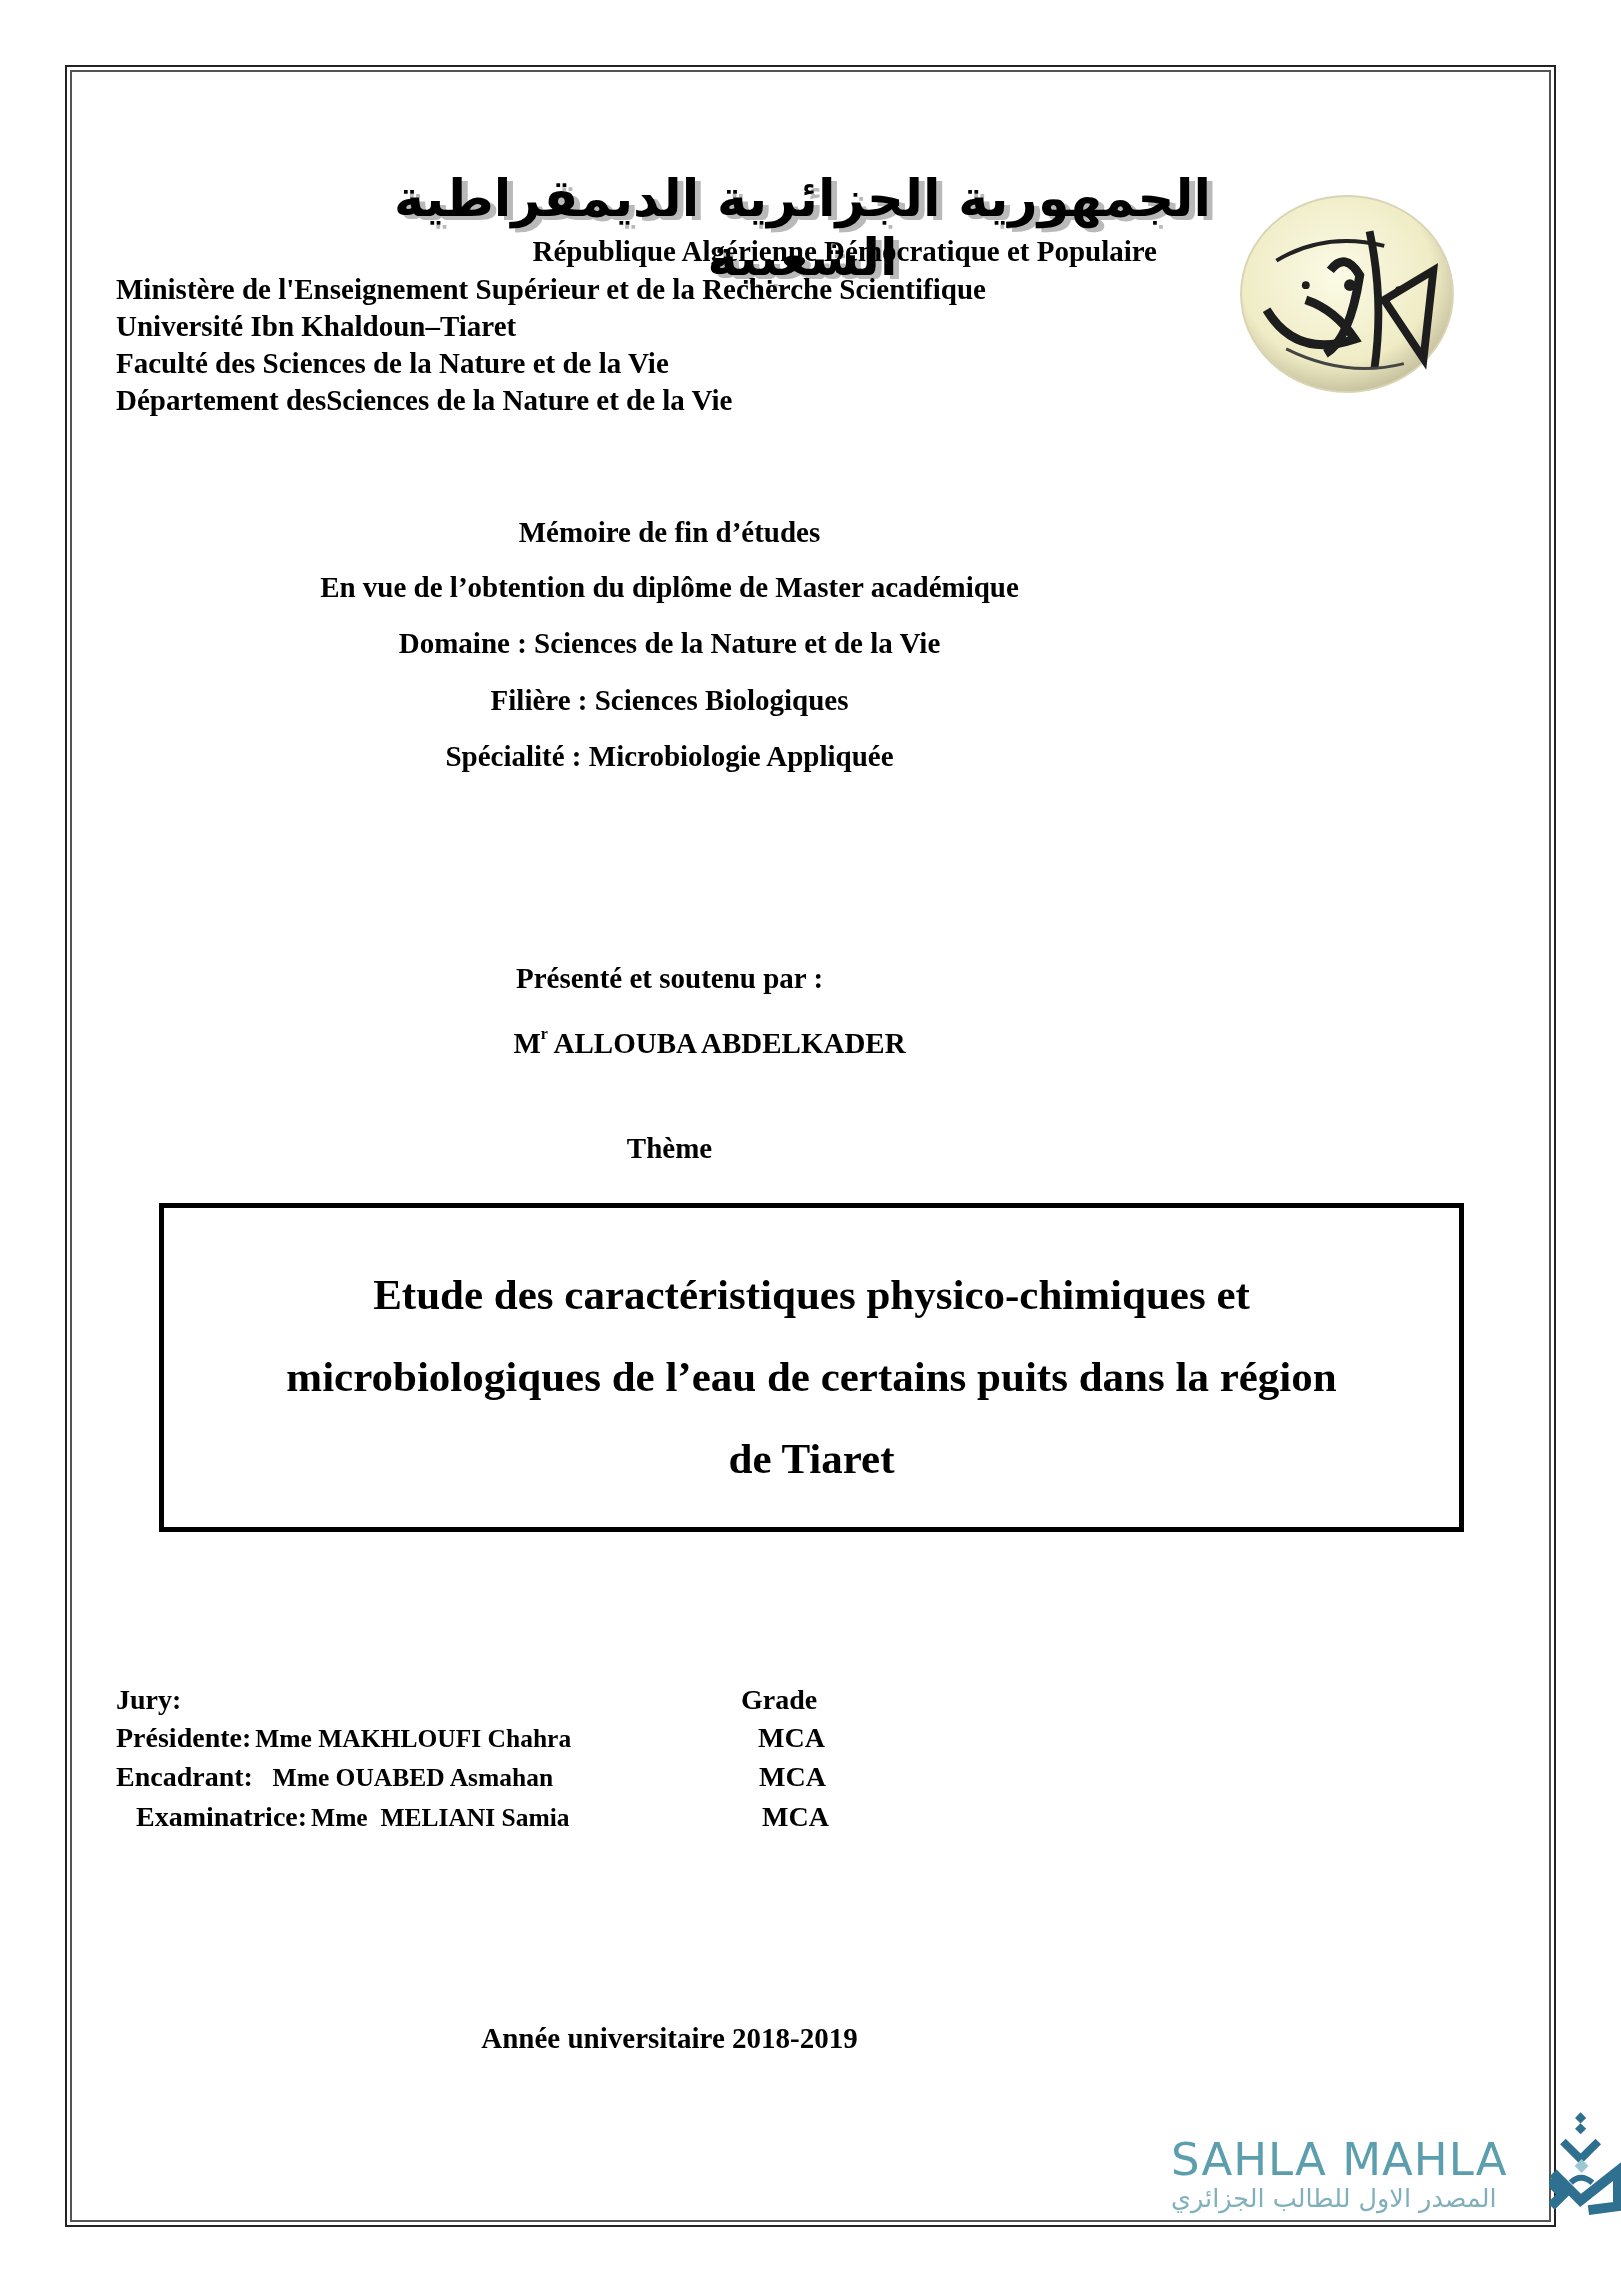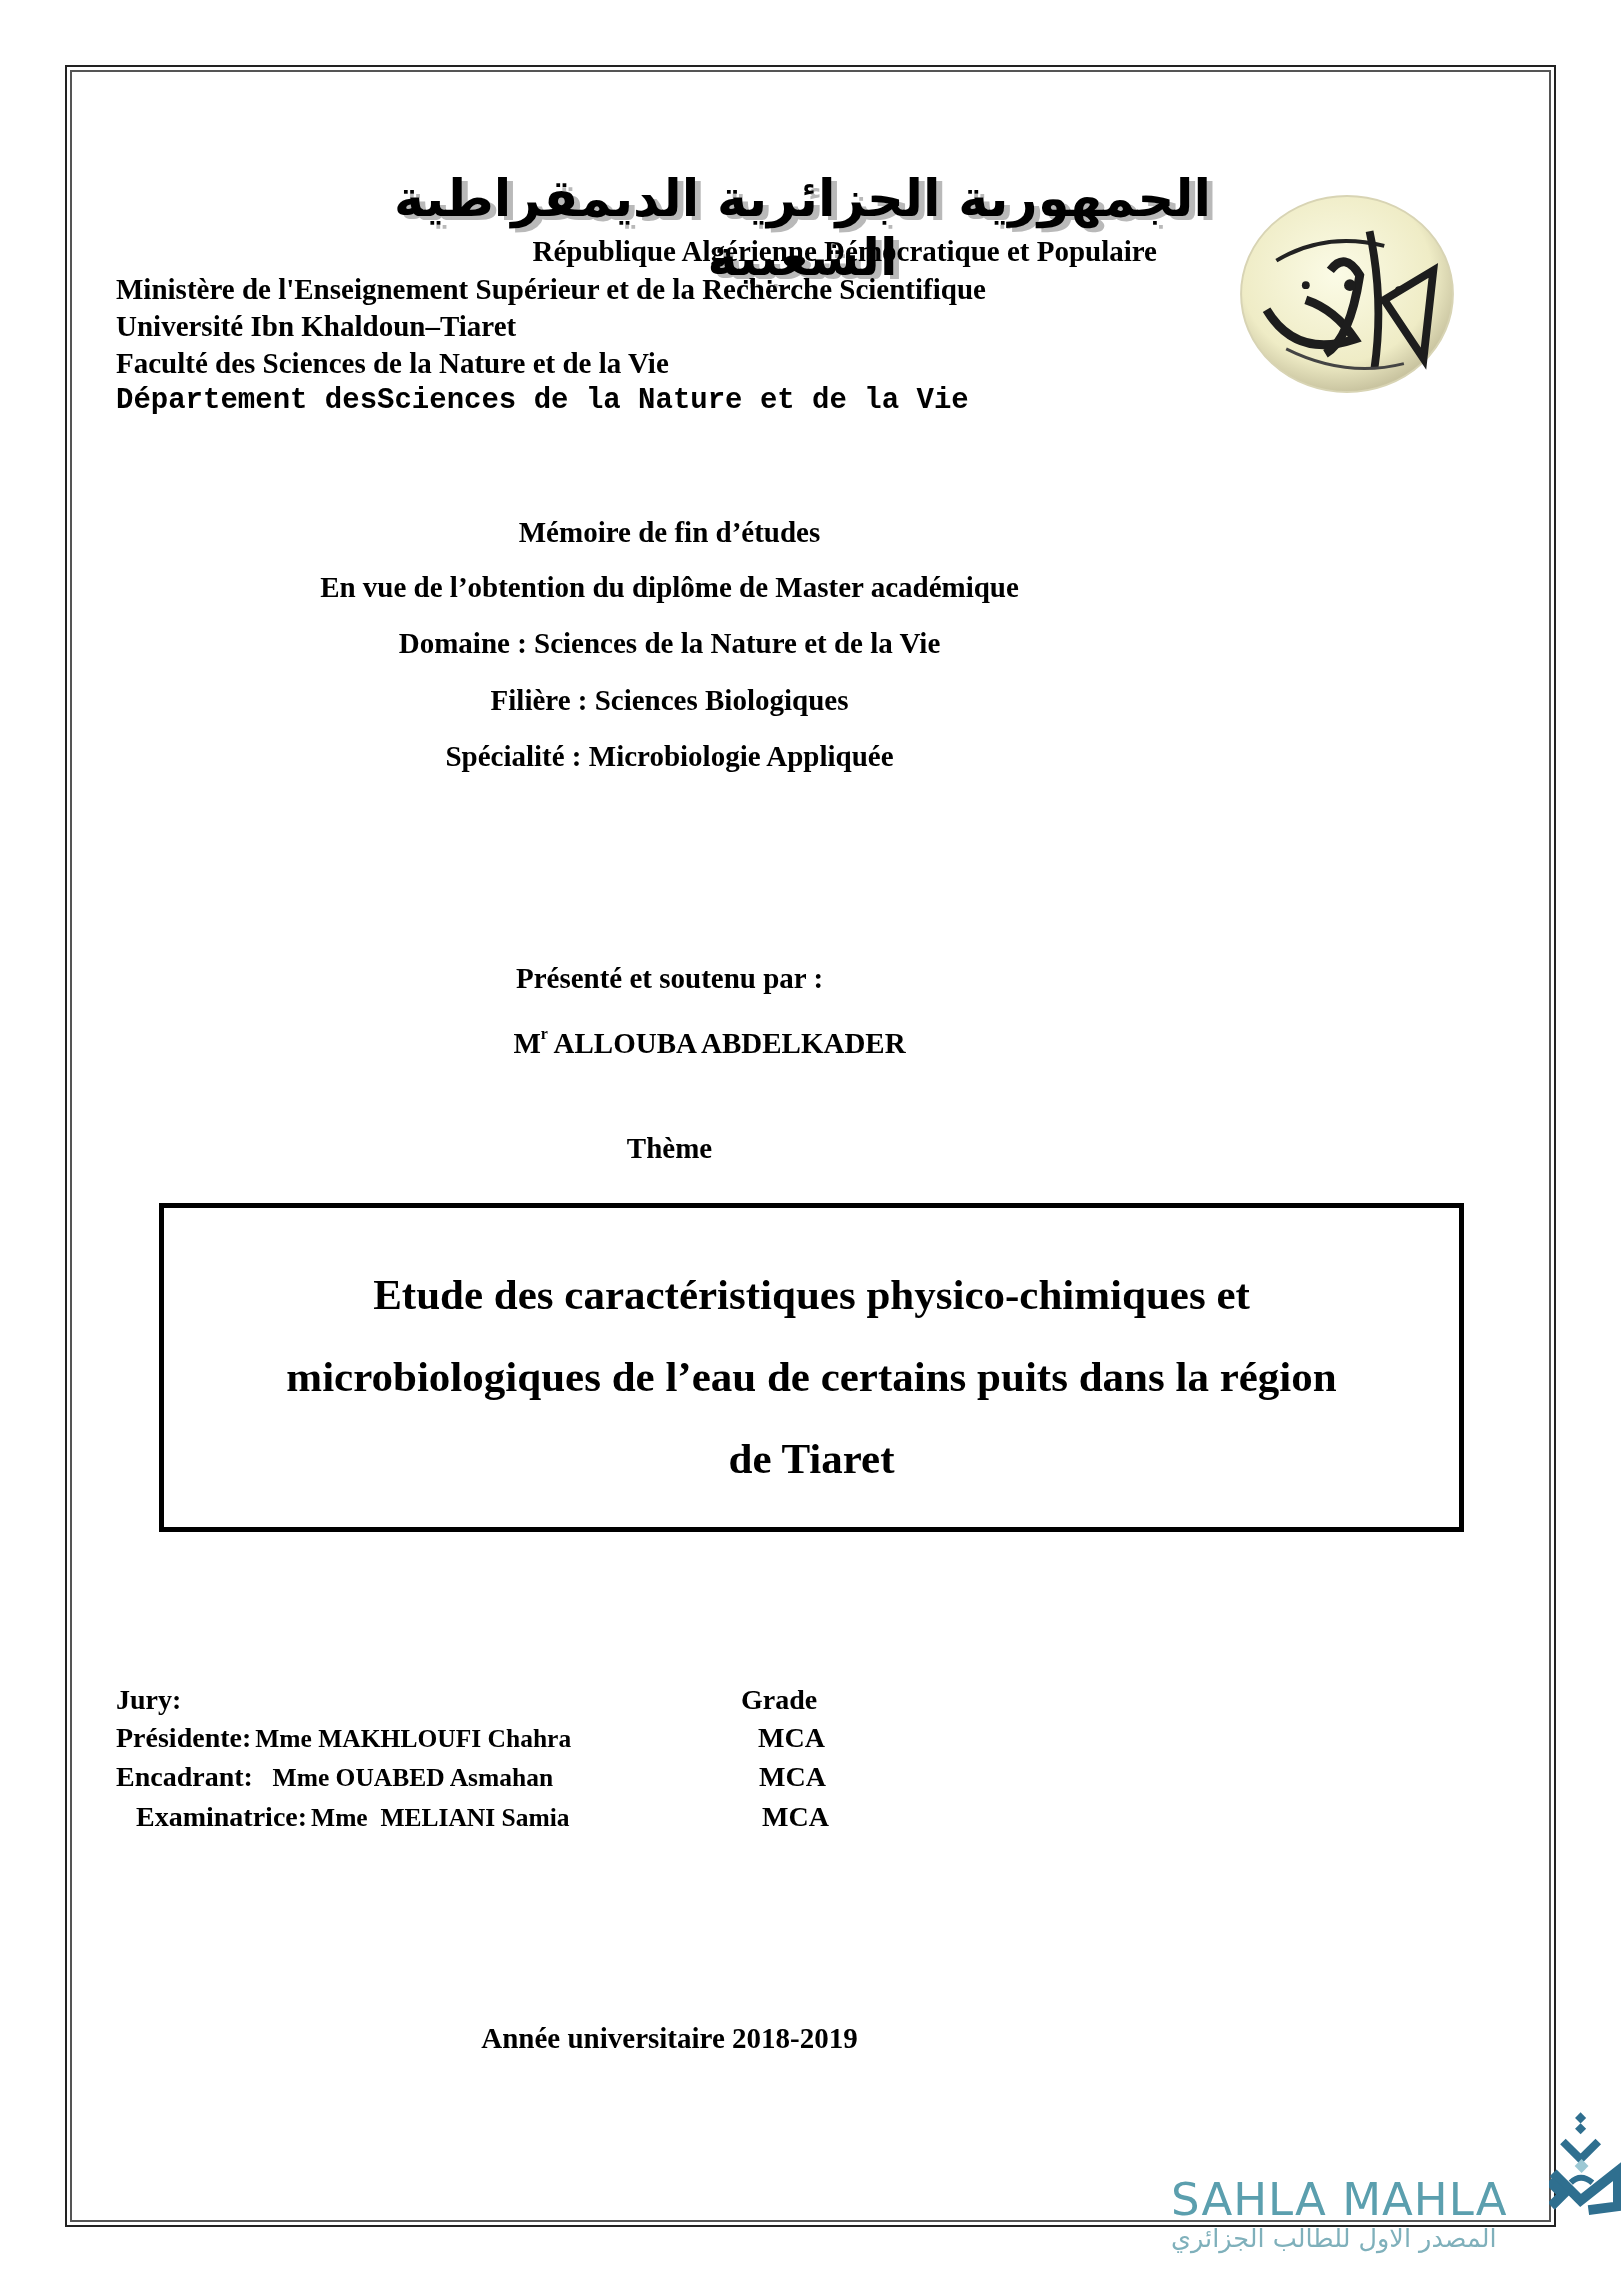--- a/index.html
+++ b/index.html
@@ -19,39 +19,39 @@
   .mid-line { font-size: 29px; line-height: 35px; }
   .title-box { position: absolute; left: 159px; top: 1203px; width: 1305px; height: 329px;
          border: 5.9px solid #000; box-sizing: border-box; }
   .title-line { position: absolute; left: 0; width: 100%; text-align: center; font-weight: bold;
          font-size: 43px; line-height: 51px; white-space: nowrap; }
   .jury-label { font-size: 28px; }
   .jury-name { font-size: 25.5px; }
   .logo { position: absolute; left: 1237px; top: 192px; width: 220px; height: 204px; }
   .sahla { position: absolute; left: 1171px; top: 2135px; }
   .sahla-title { font-family: "DejaVu Sans", sans-serif; font-size: 45px; color: #5b9fae;
-         letter-spacing: 1px; font-weight: normal; line-height: 49px; margin-top: 40px; }
+         letter-spacing: 1px; font-weight: normal; line-height: 49px; }
   .sahla-sub { font-family: "DejaVu Sans", sans-serif; font-size: 25.5px; color: #7fb0bb;
          direction: rtl; text-align: left; margin-left: 0; line-height: 29px; }
   .sahla-emblem { position: absolute; left: 1549px; top: 2112px; width: 73px; height: 108px; }
   sup { font-size: 0.55em; vertical-align: 0.9em; }
 </style>
 </head>
 <body>
 
 <div class="page-border-outer"></div>
 <div class="page-border-inner"></div>
 
 <div class="arabic-header">الجمهورية الجزائرية الديمقراطية الشعبية</div>
 
 <div class="abs header-line" style="top:234px; left:456px; width:701px; text-align:right;font-family:Liberation Serif, serif;">République Algérienne Démocratique et Populaire</div>
 <div class="abs header-line" style="top:272px; left:116px;">Ministère de l'Enseignement Supérieur et de la Recherche Scientifique</div>
 <div class="abs header-line" style="top:309px; left:116px;">Université Ibn Khaldoun–Tiaret</div>
 <div class="abs header-line" style="top:346px; left:116px;">Faculté des Sciences de la Nature et de la Vie</div>
-<div class="abs header-line" style="top:383px; left:116px;font-family:Liberation Mono, monospace;">Département desSciences de la Nature et de la Vie</div>
+<div class="abs header-line" style="top:383px; left:116px;">Département desSciences de la Nature et de la Vie</div>
 
 <div class="logo">
   <svg width="220" height="204" viewBox="0 0 224 208">
     <defs>
       <radialGradient id="sealg" cx="45%" cy="40%" r="60%">
         <stop offset="0%" stop-color="#fbfbe6"></stop>
         <stop offset="75%" stop-color="#efecc6"></stop>
         <stop offset="100%" stop-color="#c9c4a0"></stop>
       </radialGradient>
     </defs>

